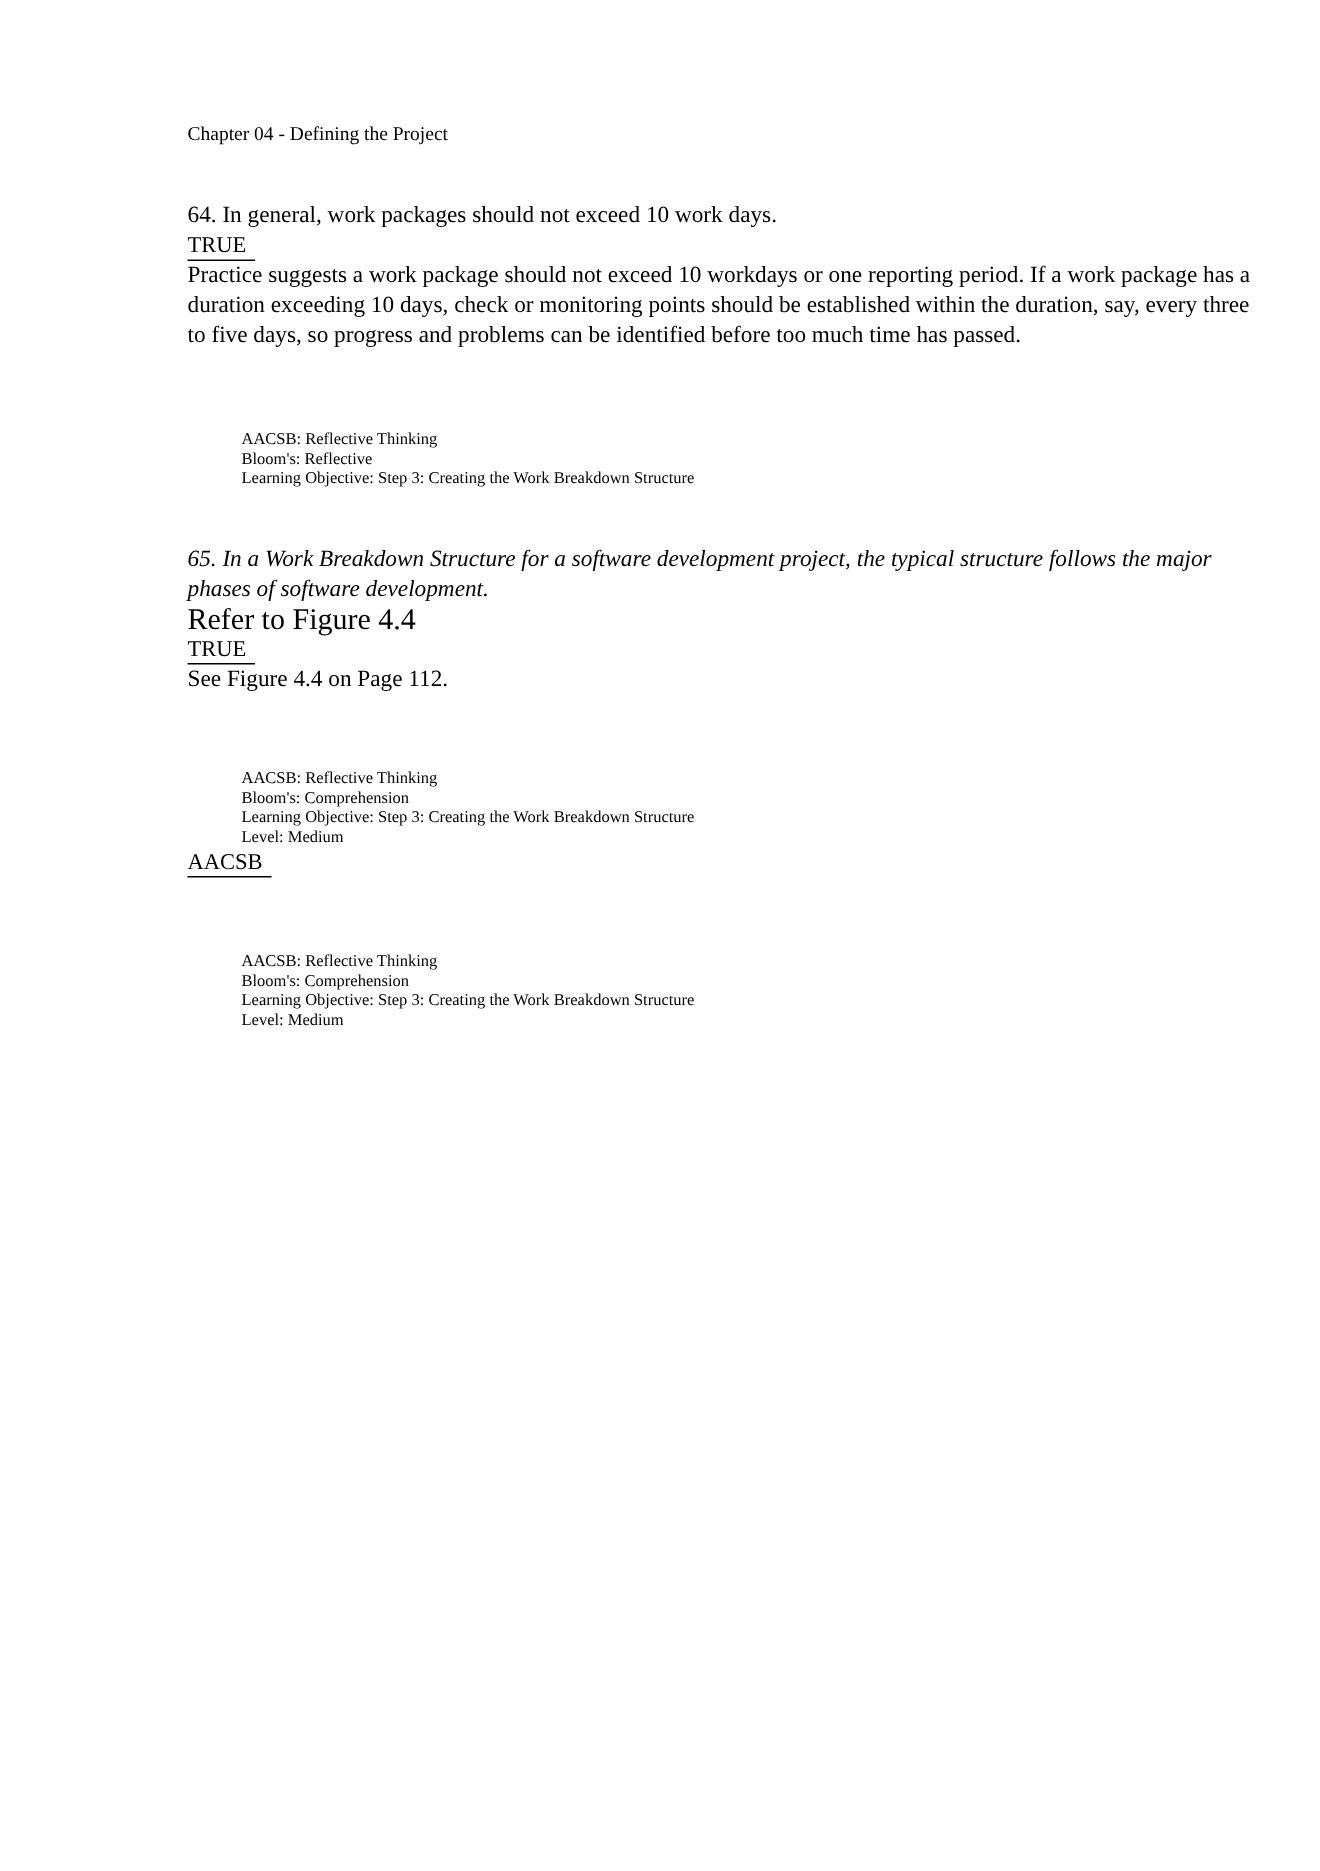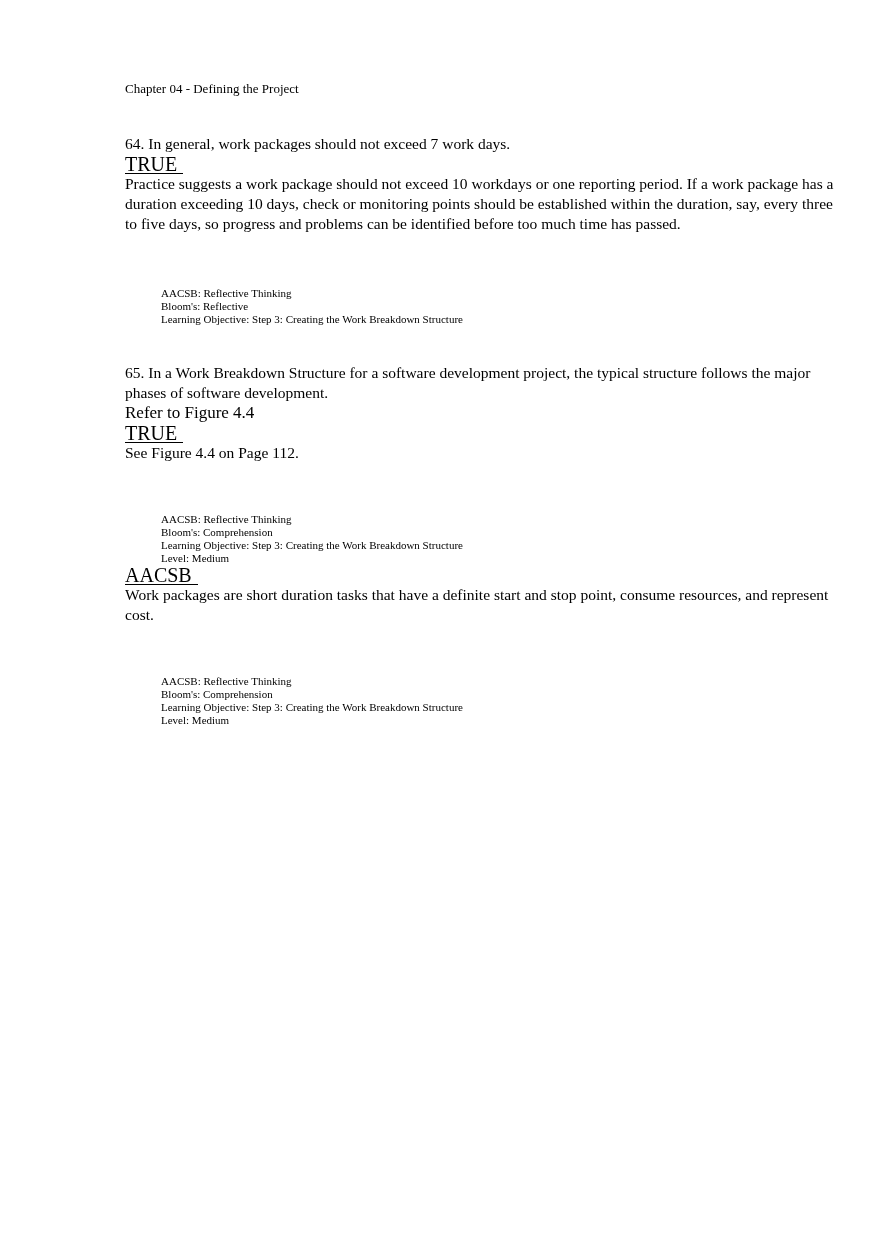--- a/index.html
+++ b/index.html
@@ -26,28 +26,28 @@
     line-height: 16px;
   }
   .question-block {
     
   }
   .question-text {
     font-size: 15.5px;
     line-height: 20px;
   }
   .q64 .question-text { margin-top: 37px; }
-  .q65 .question-text { margin-top: 37px; }
+  .q65 .question-text { margin-top: 37px; font-style: italic; }
   .q66 .question-text { margin-top: 40px; }
   .refer-line {
-    font-size: 17px;
+    font-size: 20px;
     line-height: 20px;
   }
   .answer-line {
-    font-size: 20px;
+    font-size: 15px;
     line-height: 20px;
   }
   .answer {
     display: inline-block;
     border-bottom: 1.2px solid #000;
     padding-right: 6px;
     line-height: 18px;
   }
   .explanation {
     font-size: 15.5px;
@@ -75,21 +75,21 @@
   }
 </style>
 </head>
 <body>
 
 <div class="page">
 
   <div class="doc-header">Chapter 04 - Defining the Project</div>
 
   <div class="question-block q64">
-    <div class="question-text">64. In general, work packages should not exceed 7 work days.</div>
+    <div class="question-text">64. In general, work packages should not exceed 10 work days.</div>
     <div class="answer-line">
       <span class="answer">TRUE</span>
     </div>
     <div class="explanation">Practice suggests a work package should not exceed 10 workdays or one reporting period. If a work package has a duration exceeding 10 days, check or monitoring points should be established within the duration, say, every three to five days, so progress and problems can be identified before too much time has passed.</div>
     <div class="meta-block">
       <div class="meta-line">AACSB: Reflective Thinking</div>
       <div class="meta-line">Bloom's: Reflective</div>
       <div class="meta-line">Learning Objective: Step 3: Creating the Work Breakdown Structure</div>
     </div>
   </div>
@@ -106,21 +106,20 @@
       <div class="meta-line">Bloom's: Comprehension</div>
       <div class="meta-line">Learning Objective: Step 3: Creating the Work Breakdown Structure</div>
       <div class="meta-line">Level: Medium</div>
     </div>
   </div>
 
   <div class="question-block q66">
     <div class="answer-line">
       <span class="answer">AACSB</span>
     </div>
-    <div class="explanation">Work packages are short duration tasks that have a definite start and stop point, consume resources, and represent cost.</div>
     <div class="meta-block">
       <div class="meta-line">AACSB: Reflective Thinking</div>
       <div class="meta-line">Bloom's: Comprehension</div>
       <div class="meta-line">Learning Objective: Step 3: Creating the Work Breakdown Structure</div>
       <div class="meta-line">Level: Medium</div>
     </div>
   </div>
 
 
 </div>

